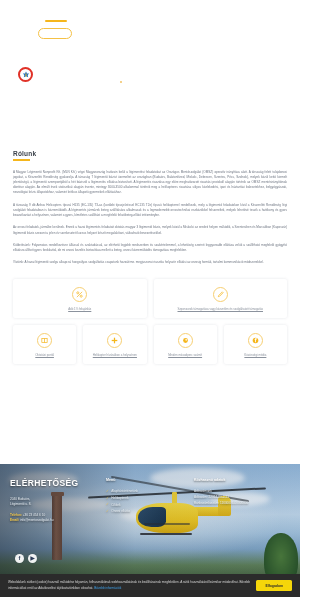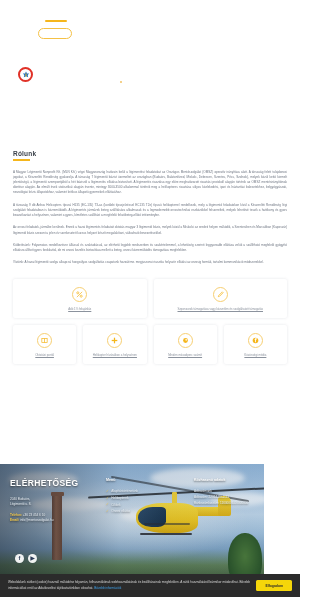--- a/index.html
+++ b/index.html
@@ -112,21 +112,21 @@
     color: #8b929d;
     text-decoration: underline;
     line-height: 1.45;
     word-break: break-word;
   }
 
   
   .footer {
     position: absolute;
     left: 0; bottom: 0;
-    width: 264px;
+    width: 300px;
     height: 133px;
     overflow: hidden;
     margin-top: 41px;
   }
   .footer-photo {
     position: absolute;
     inset: 0;
     background:
       radial-gradient(ellipse 60% 45% at 52% 42%, rgba(255,255,255,.45), rgba(255,255,255,0) 70%),
       linear-gradient(to bottom,

